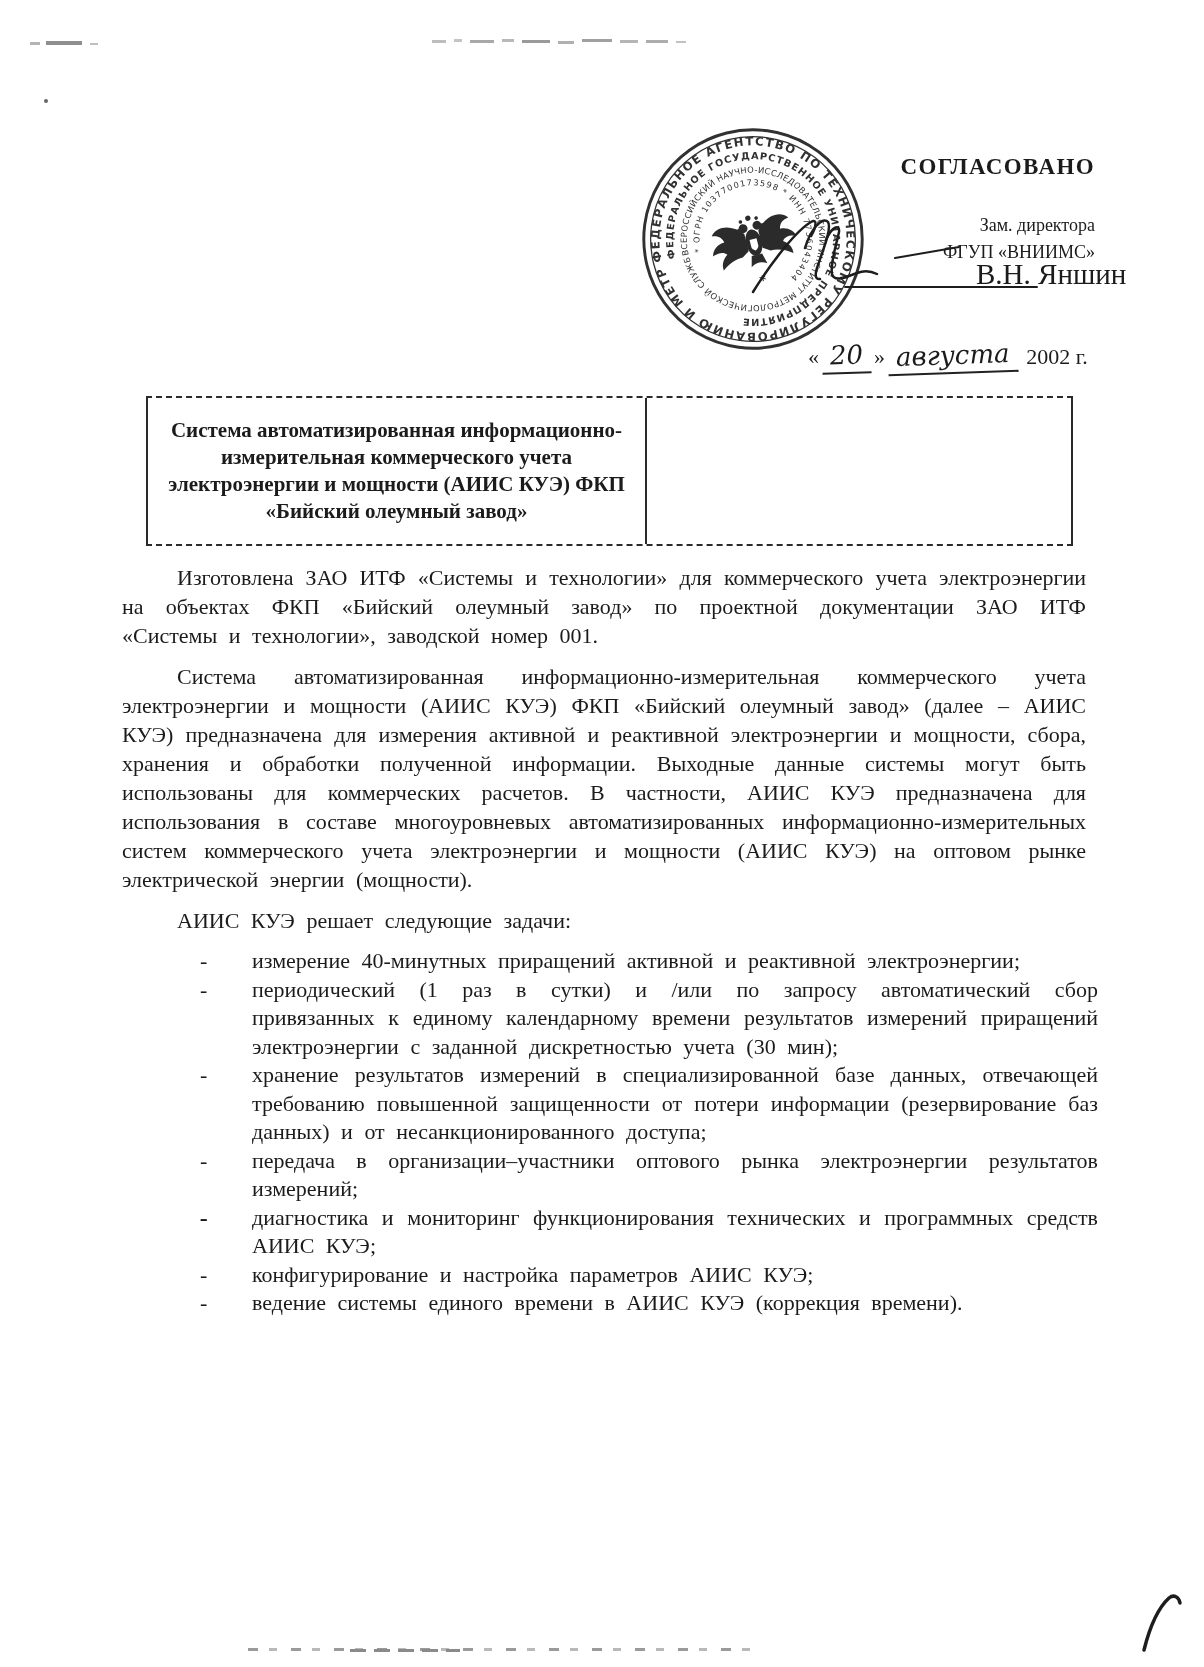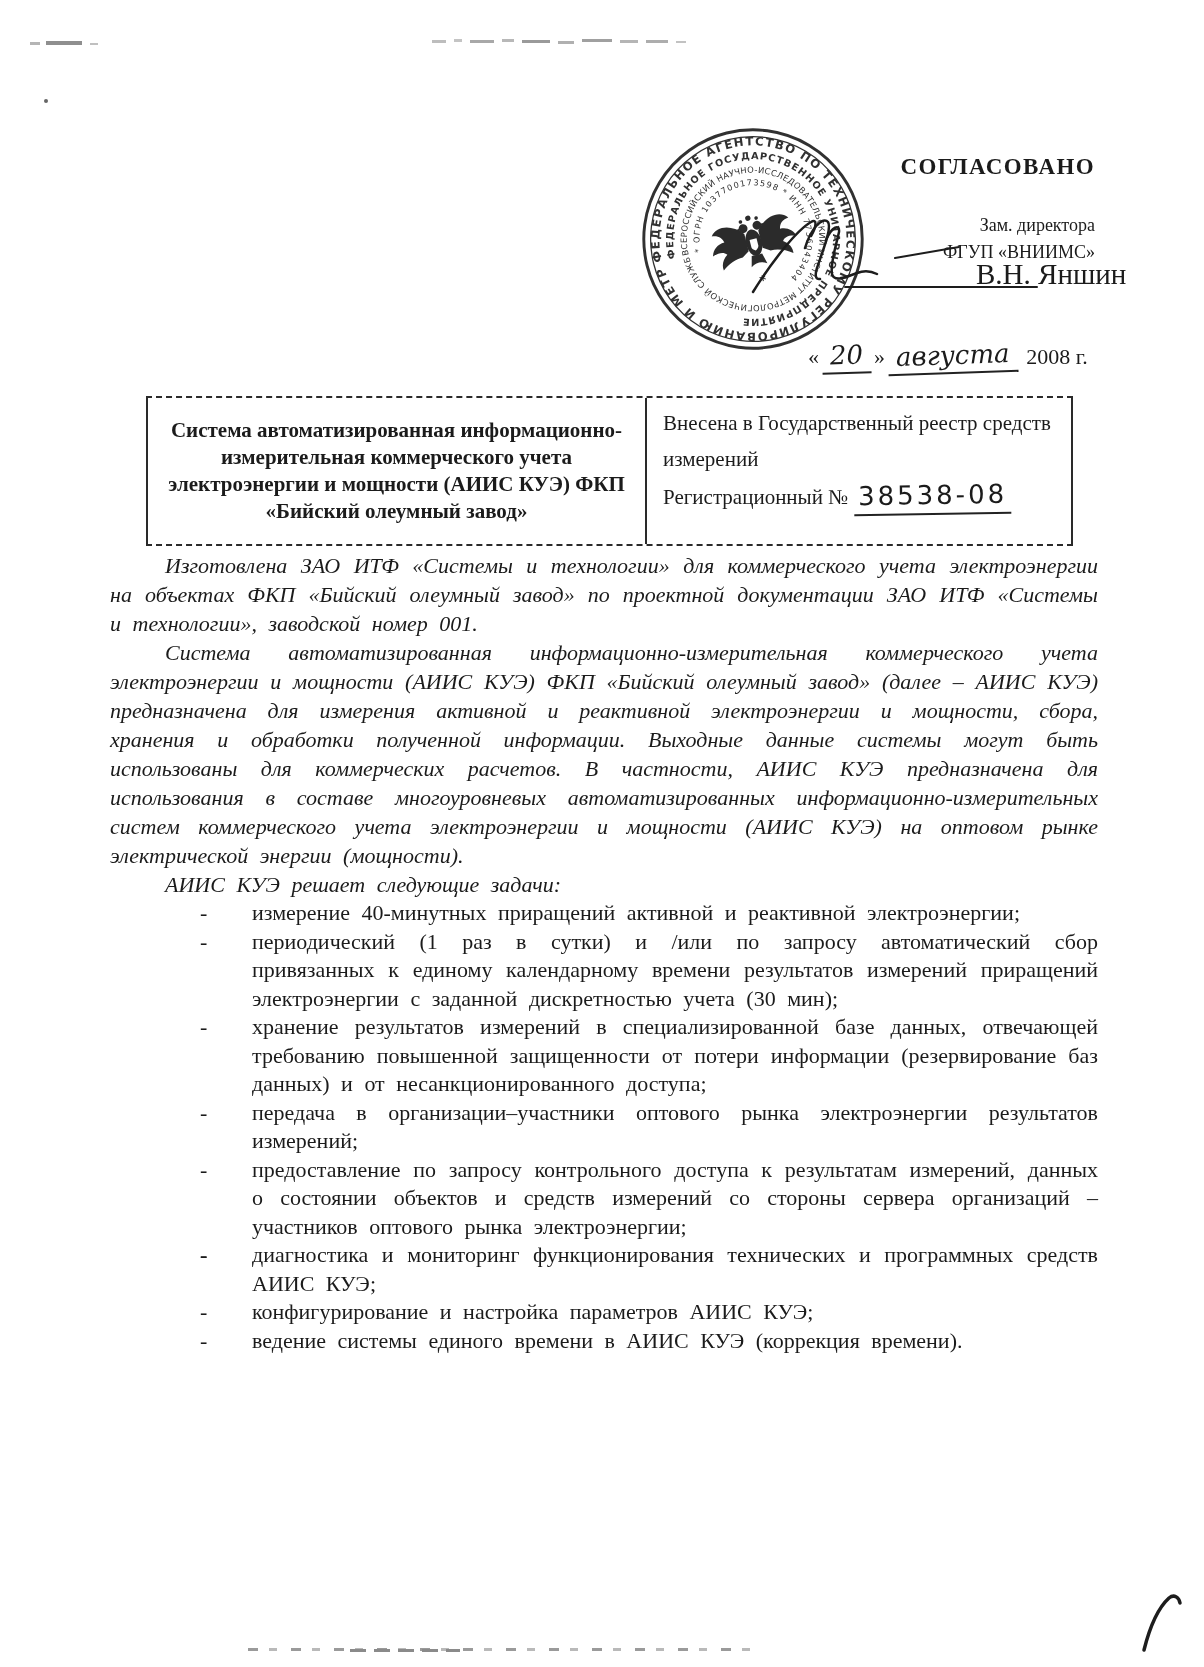--- a/index.html
+++ b/index.html
@@ -37,21 +37,21 @@
   .cell-right{flex:1;box-sizing:border-box;padding:7px 4px 0 16px;font-size:21px;line-height:36px;}
   .reg-number{
     font-family:"DejaVu Sans",sans-serif;font-size:26px;letter-spacing:3px;
     display:inline-block;border-bottom:2px solid #222;padding:0 4px 0;transform:rotate(-1deg);
   }
   
   .doc-body{
     position:absolute;left:110px;top:551px;width:988px;
     font-size:22px;line-height:29px;text-align:justify;word-spacing:6px;
   }
-  .doc-body p{margin:0;font-style:italic;}
+  .doc-body p{margin:12px;}
   .indent{text-indent:55px;}
   .section-title{
     text-align:center;font-size:22px;letter-spacing:.6px;word-spacing:2px;
     margin:112px 0 22px 0;
   }
   .tasks{line-height:28.5px;}
   .task{position:relative;padding-left:142px;}
   .task-marker{position:absolute;left:90px;top:0;}
   
   .bottom-dashes{
@@ -126,44 +126,39 @@
       <path stroke-width="2.5" d="M8,76 C28,44 52,14 66,6 C72,2 72,10 66,20"></path>
       <path stroke-width="2.5" d="M60,32 C66,12 78,0 83,6 C87,12 78,34 72,52 C70,58 70,64 75,63"></path>
       <path stroke-width="2.5" d="M81,24 C87,10 95,8 94,16 C91,30 85,48 87,58 C89,66 99,62 112,57 C120,54 128,56 132,58"></path>
       <path stroke-width="2" d="M150,42 L214,31"></path>
       <path stroke-width="2" d="M100,71 L292,71"></path>
     </g>
   </svg>
   <div class="approver-name">В.Н. Яншин</div>
 
   <div class="date-line">
-    <span>«</span><span class="u hand hand-day">20</span><span>»</span><span class="u hand hand-month">августа</span> <span>2008 г.</span>
+    <span>«</span><span class="u hand hand-day">20</span><span>»</span><span class="u hand hand-month">августа</span> <span>2002 г.</span>
   </div>
 
   <div class="reg-table">
     <div class="cell-left">
       <span>Система автоматизированная информационно-измерительная коммерческого учета электроэнергии и мощности (АИИС КУЭ) ФКП «Бийский олеумный завод»</span>
-    </div>
-    <div class="cell-right">
-      <span>Внесена в Государственный реестр средств измерений</span><br>
-      <span>Регистрационный №</span>
-      <span class="reg-number">38538-08</span>
     </div>
   </div>
 
   <div class="doc-body">
     <p class="indent">Изготовлена ЗАО ИТФ «Системы и технологии»  для коммерческого учета электроэнергии на объектах ФКП «Бийский олеумный завод» по проектной документации ЗАО ИТФ «Системы и технологии», заводской номер 001.</p>
     <p class="indent">Система автоматизированная информационно-измерительная коммерческого учета электроэнергии и мощности (АИИС КУЭ) ФКП «Бийский олеумный завод» (далее – АИИС КУЭ) предназначена для измерения активной и реактивной электроэнергии и мощности, сбора, хранения и обработки полученной информации. Выходные данные системы могут быть использованы для коммерческих расчетов. В частности, АИИС КУЭ предназначена для использования в составе многоуровневых автоматизированных информационно-измерительных систем коммерческого учета электроэнергии и мощности (АИИС КУЭ) на оптовом рынке электрической энергии (мощности).</p>
     <p class="indent">АИИС КУЭ решает следующие задачи:</p>
     <div class="tasks">
       <div class="task"><span class="task-marker">-</span><span>измерение 40-минутных приращений активной и реактивной электроэнергии;</span></div>
       <div class="task"><span class="task-marker">-</span><span>периодический (1 раз в сутки) и /или  по запросу автоматический сбор  привязанных к единому календарному времени результатов измерений приращений электроэнергии с заданной дискретностью учета (30 мин);</span></div>
       <div class="task"><span class="task-marker">-</span><span>хранение результатов измерений в специализированной базе данных, отвечающей требованию повышенной защищенности от потери информации (резервирование баз данных) и от несанкционированного доступа;</span></div>
       <div class="task"><span class="task-marker">-</span><span>передача в организации–участники оптового рынка электроэнергии результатов измерений;</span></div>
-      <div class="task"><span class="task-marker">-</span><span>предоставление по запросу контрольного доступа к результатам измерений, данных о состоянии объектов и средств измерений со стороны сервера организаций – участников оптового рынка электроэнергии;</span></div>
+      <div class="task"><span class="task-marker">-</span></div>
       <div class="task"><span class="task-marker">-</span></div>
       <div class="task"><span class="task-marker">-</span><span>диагностика и мониторинг функционирования технических и программных средств АИИС КУЭ;</span></div>
       <div class="task"><span class="task-marker">-</span><span>конфигурирование и настройка параметров АИИС КУЭ;</span></div>
       <div class="task"><span class="task-marker">-</span><span>ведение системы единого времени в АИИС КУЭ (коррекция времени).</span></div>
     </div>
   </div>
 
   <div class="art bottom-dashes"></div>
   <div class="art" style="left:350px;top:1649px;width:110px;height:3px;background:repeating-linear-gradient(90deg,#8a8a8a 0 16px,transparent 16px 24px);"></div>
 

